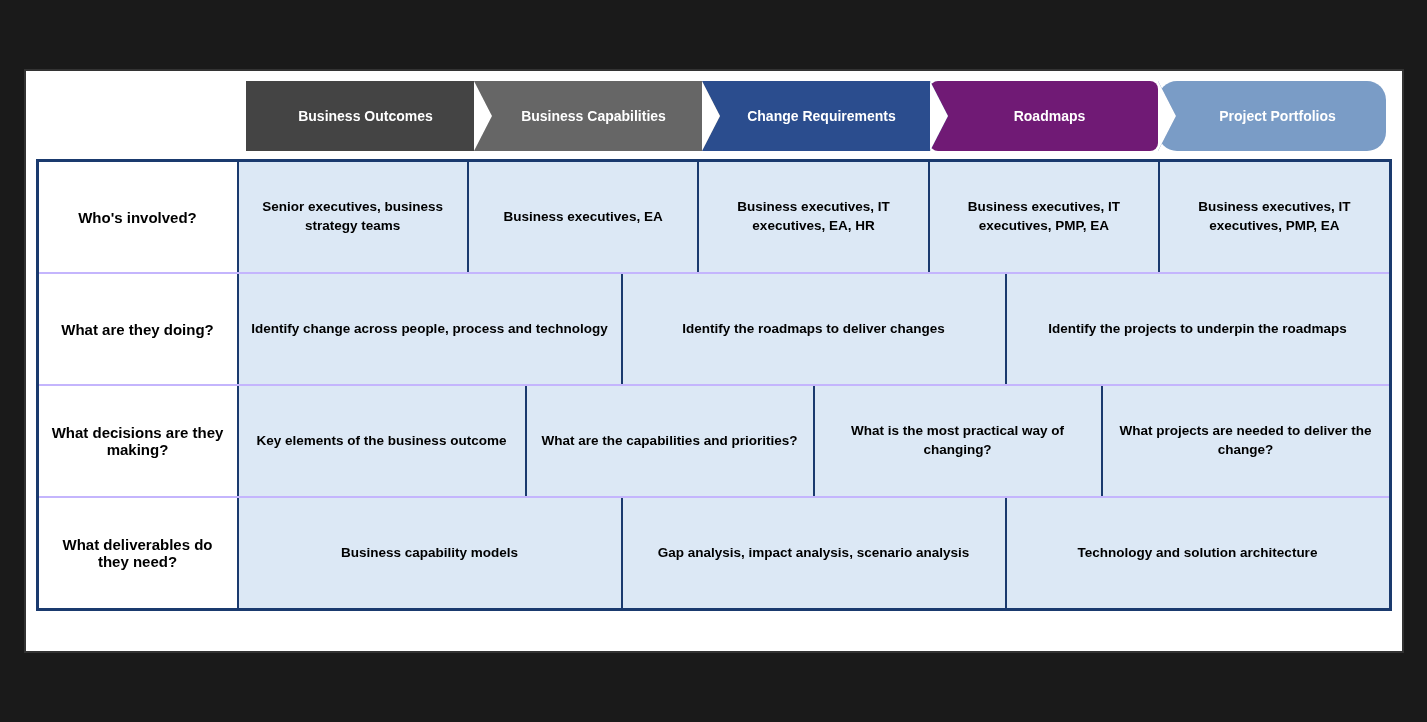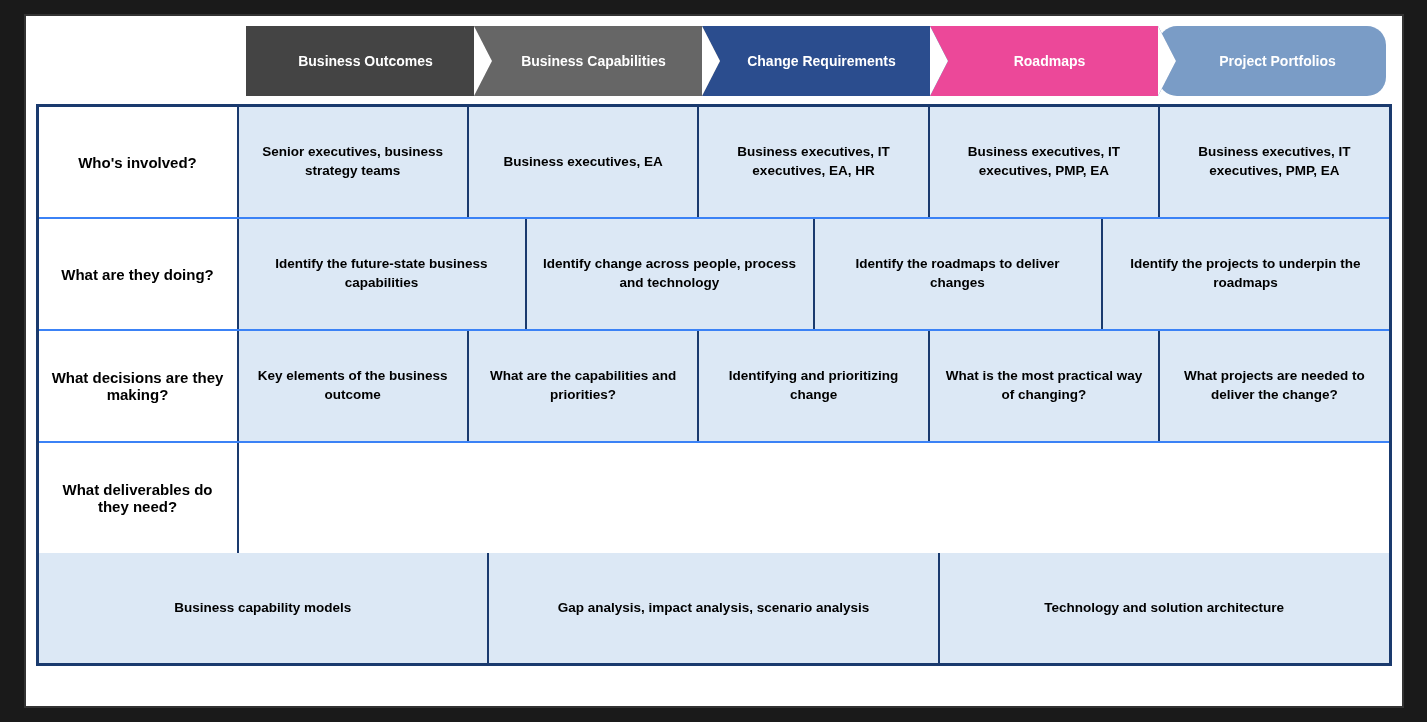--- a/index.html
+++ b/index.html
@@ -62,36 +62,35 @@
       border-left: 18px solid #ffffff;
       z-index: 2;
     }
     .chevron:first-child::before { display: none; }
     .chevron-1 { background: #444444; }
     .chevron-1::after { border-left-color: #444444; }
     .chevron-2 { background: #666666; }
     .chevron-2::after { border-left-color: #666666; }
     .chevron-3 { background: #2b4d8e; }
     .chevron-3::after { border-left-color: #2b4d8e; }
-    .chevron-4 { background: #ec4899; }
+    .chevron-4 { background: #701a75; border-radius: 8px; }
     .chevron-4::after { border-left-color: #4a6fa5; }
     .chevron-5 { background: #7a9cc6; border-radius: 19px; }
     .chevron-5::after { display: none; }
 
     
     .table-wrapper {
       border: 3px solid #1a3a6e;
     }
     .table-row {
       display: flex;
-      border-bottom: 2px solid #3b82f6;
+      border-bottom: 2px solid #c4b5fd;
     }
     .table-row:last-child {
       border-bottom: none;
-      flex-direction: column;
     }
     .row-header {
       width: 200px;
       min-width: 200px;
       background: #ffffff;
       border-right: 2px solid #1a3a6e;
       display: flex;
       align-items: center;
       justify-content: center;
       text-align: center;
@@ -176,46 +175,40 @@
           </div>
           <div class="cell">
             <span class="cell-text">Business executives, IT executives, PMP, EA</span>
           </div>
         </div>
       </div>
       <div class="table-row">
         <div class="row-header">What are they doing?</div>
         <div class="cells-row">
           <div class="cell">
-            <span class="cell-text">Identify the future-state business capabilities</span>
-          </div>
-          <div class="cell">
             <span class="cell-text">Identify change across people, process and technology</span>
           </div>
           <div class="cell">
             <span class="cell-text">Identify the roadmaps to deliver changes</span>
           </div>
           <div class="cell">
             <span class="cell-text">Identify the projects to underpin the roadmaps</span>
           </div>
         </div>
       </div>
       <div class="table-row">
         <div class="row-header">What decisions are they making?</div>
         <div class="cells-row">
           <div class="cell">
             <span class="cell-text">Key elements of the business outcome</span>
           </div>
           <div class="cell">
             <span class="cell-text">What are the capabilities and priorities?</span>
           </div>
           <div class="cell">
-            <span class="cell-text">Identifying and prioritizing change</span>
-          </div>
-          <div class="cell">
             <span class="cell-text">What is the most practical way of changing?</span>
           </div>
           <div class="cell">
             <span class="cell-text">What projects are needed to deliver the change?</span>
           </div>
         </div>
       </div>
       <div class="table-row">
         <div class="row-header">What deliverables do they need?</div>
         <div class="cells-row">

